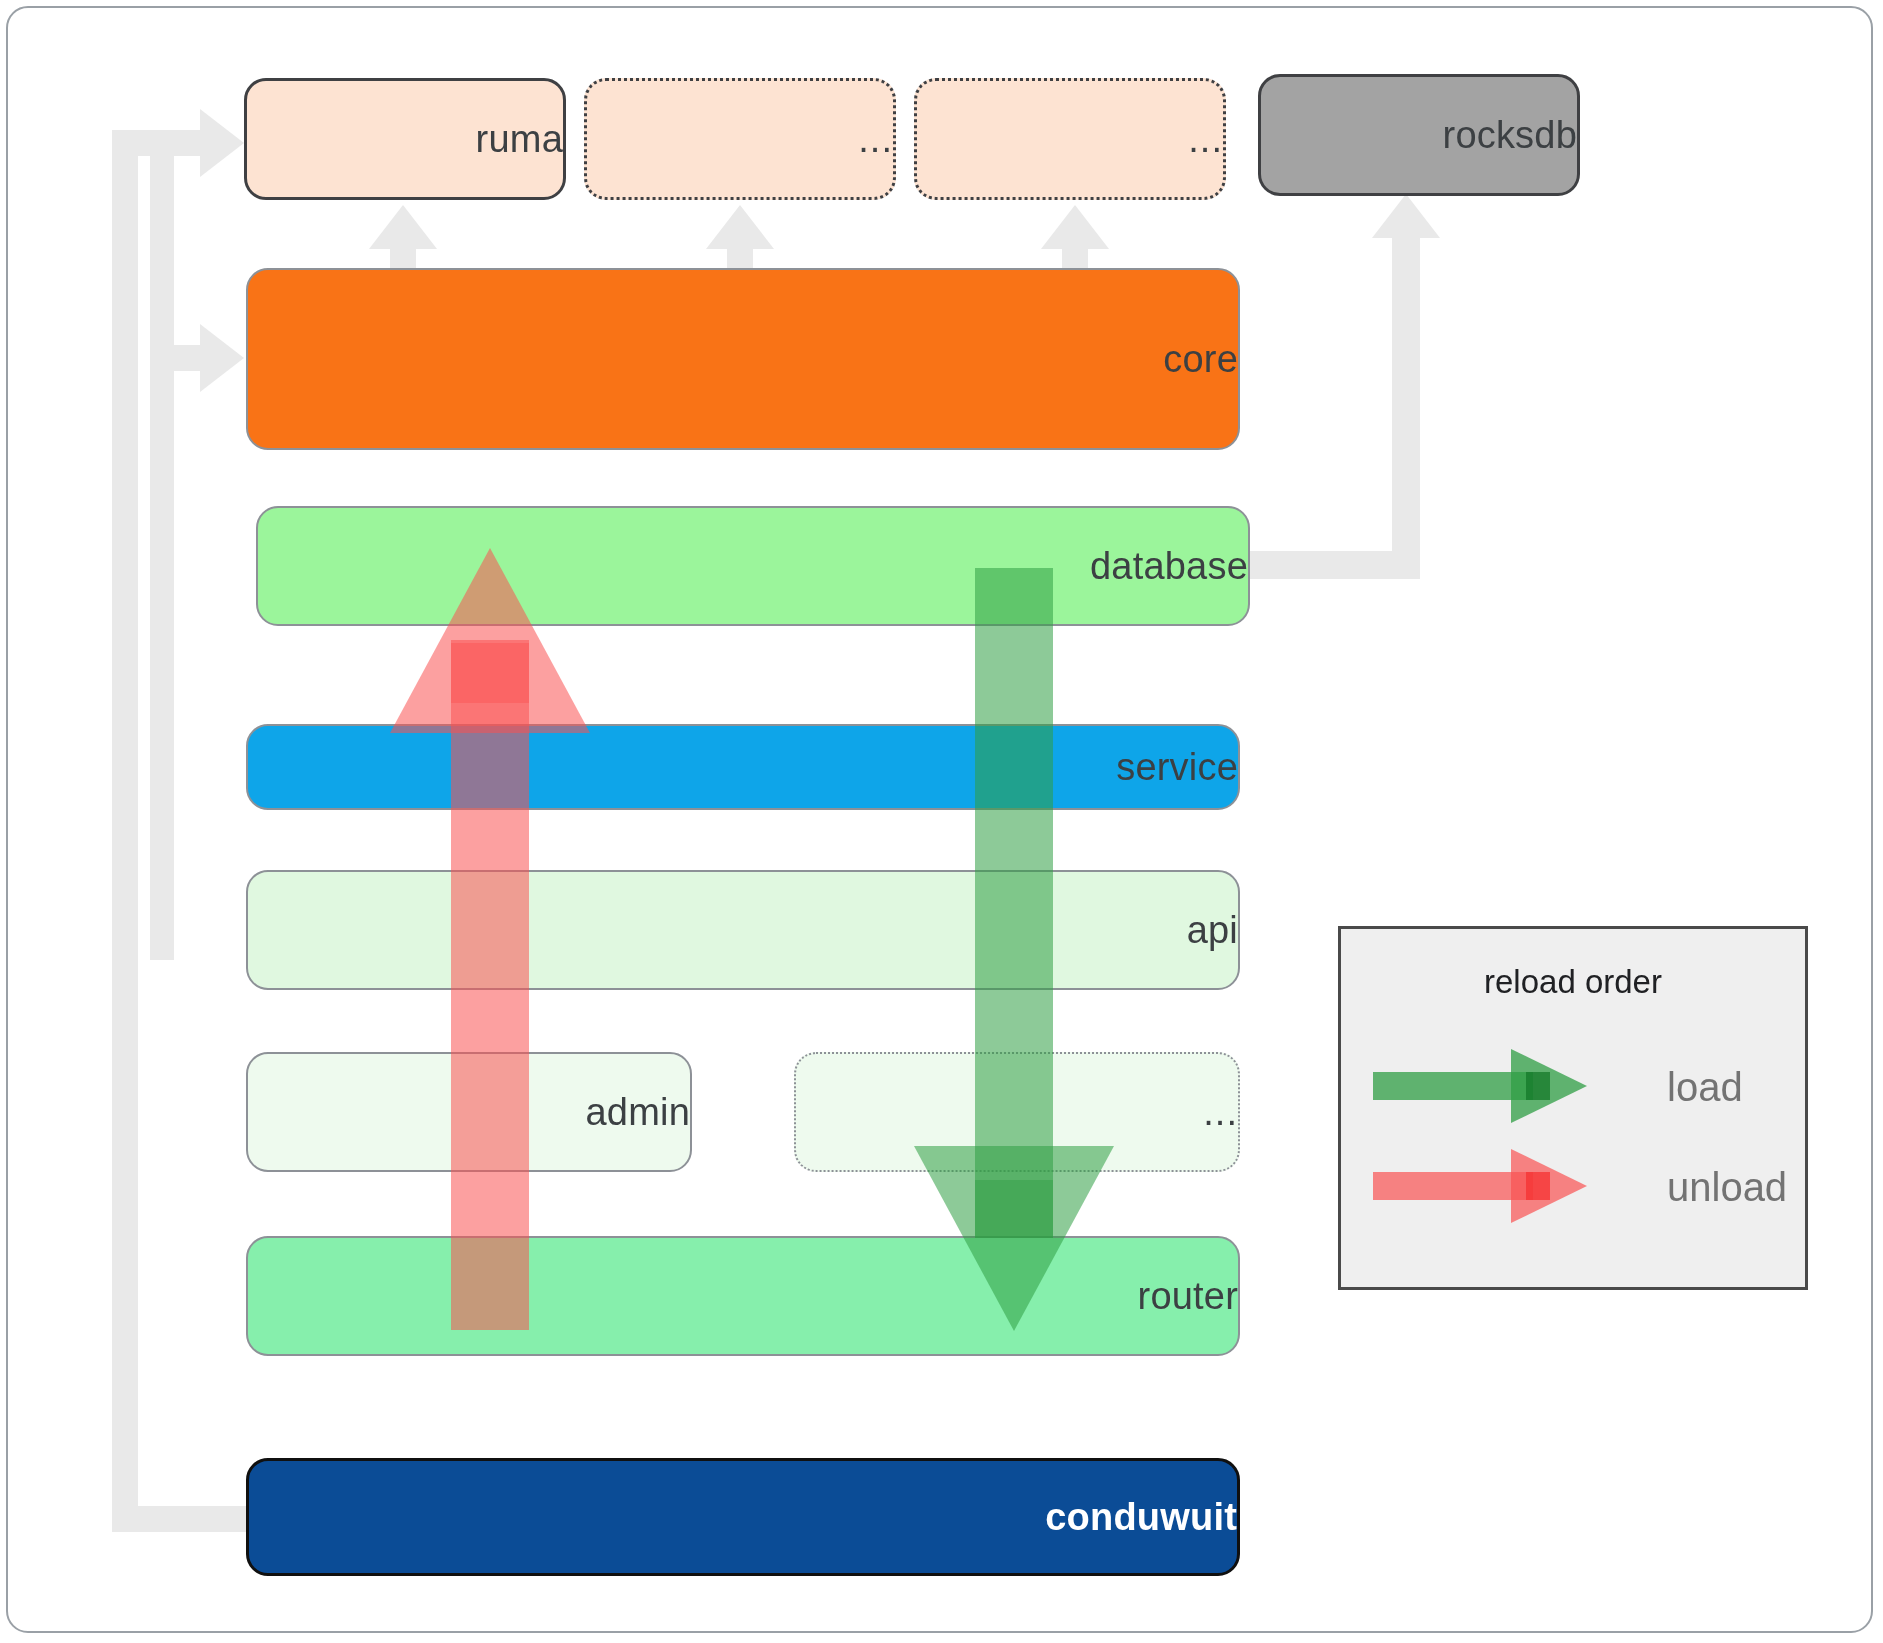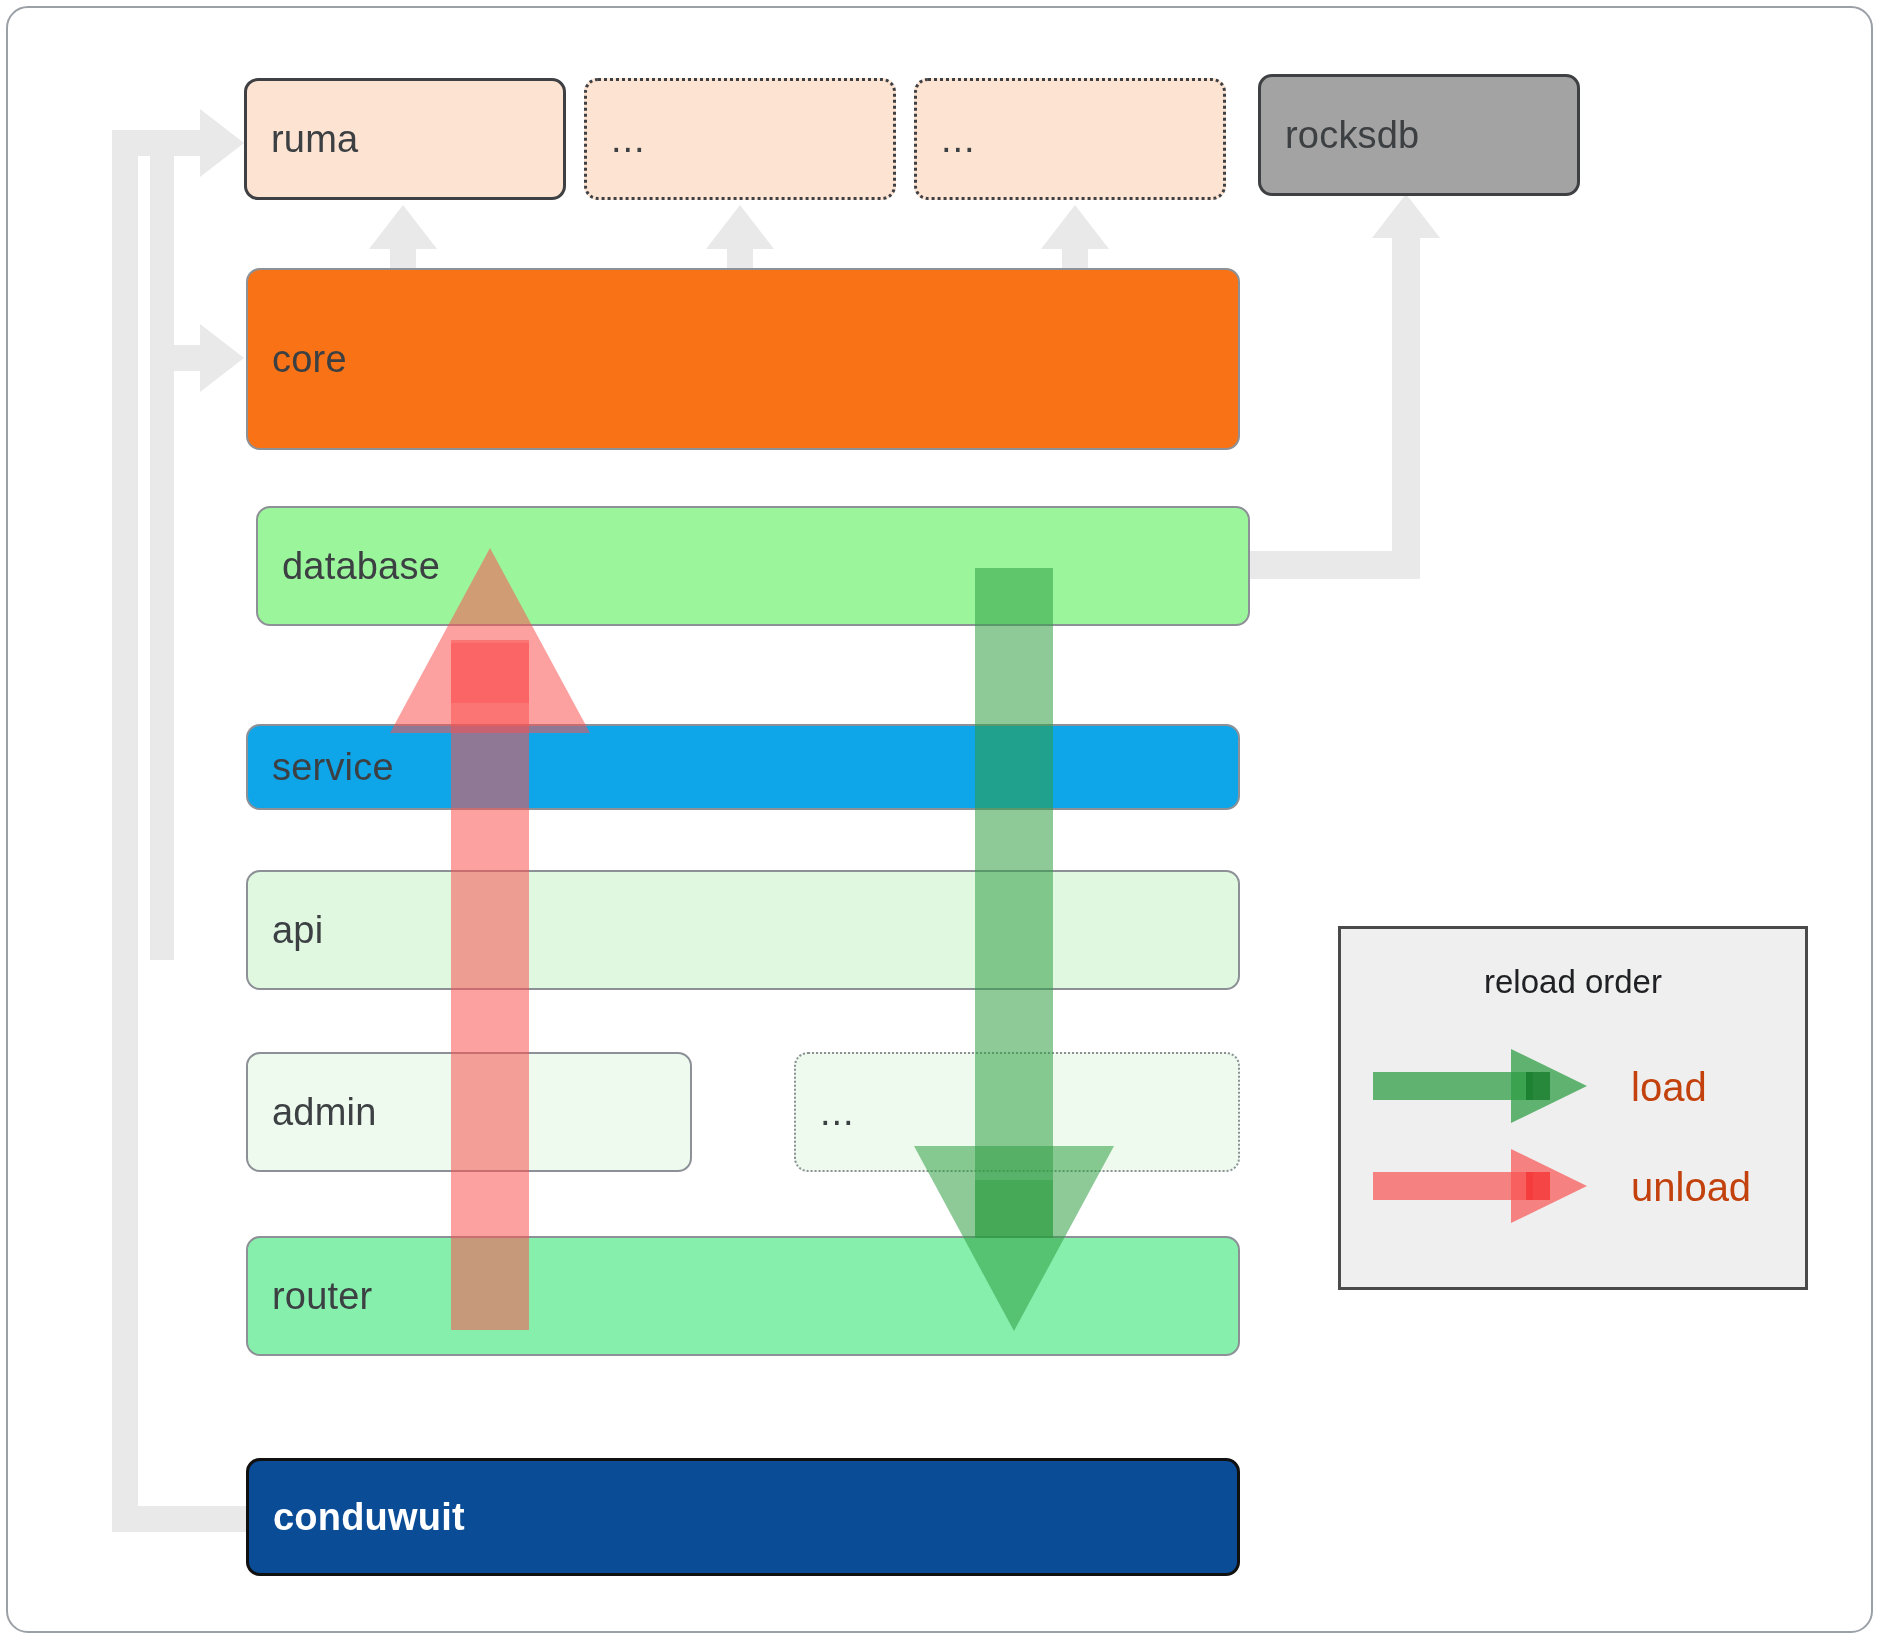--- a/index.html
+++ b/index.html
@@ -26,22 +26,22 @@
     border-radius: 22px;
     background: #ffffff;
     box-sizing: border-box;
   }
 
   .node {
     position: absolute;
     box-sizing: border-box;
     display: flex;
     align-items: center;
-    justify-content: flex-start;
-    border-radius: 14px;
+    justify-content: flex-end;
+    border-radius: 22px;
     color: #3c4043;
     font-size: 38px;
     letter-spacing: .2px;
     z-index: 5;
     padding-left: 24px;
   }
   .node.solid-dark { border: 3px solid #3f4043; }
   .node.dotted-dark { border: 3px dotted #3f4043; }
   .node.solid-gray { border: 2px solid #8d9197; }
   .node.dotted-gray { border: 2px dotted #8d9197; }
@@ -86,22 +86,23 @@
     text-align: center;
     font-size: 33px;
     color: #202124;
   }
   .legend-row { position: absolute; }
   .legend-shaft { position: absolute; }
   .legend-head { position: absolute; width: 0; height: 0; }
   .legend-text {
     position: absolute;
     font-size: 40px;
-    color: #c2410c;
+    color: #737373;
     white-space: nowrap;
+    margin-left: 36px;
   }
   .dots { letter-spacing: 1px; }
 </style>
 </head>
 <body>
 
 <div id="stage">
   <div id="frame"></div>
 
   <div class="conn" style="left:112px; top:1506px; width:140px; height:26px;"></div>

